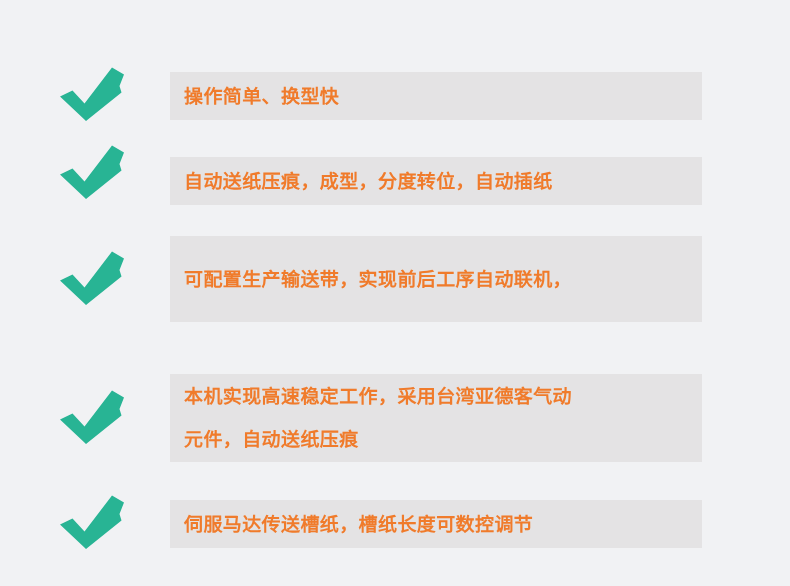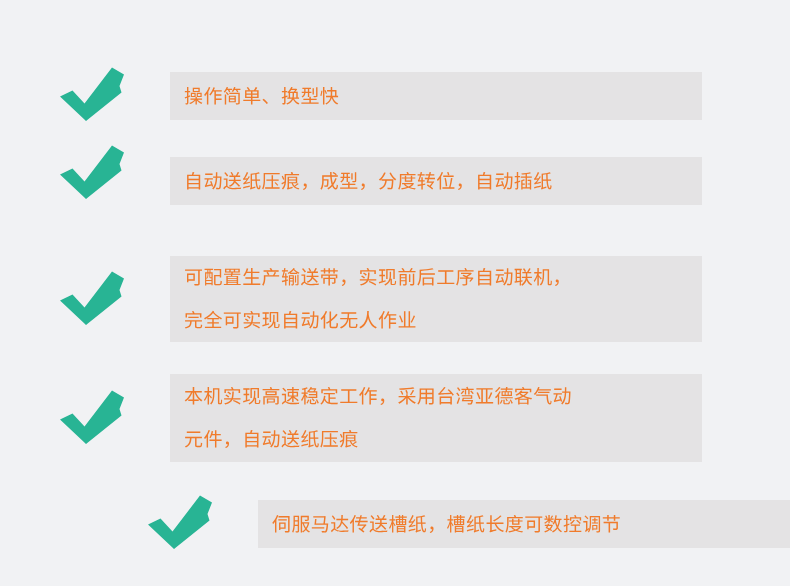--- a/index.html
+++ b/index.html
@@ -52,40 +52,40 @@
     box-sizing: border-box;
     padding: 0 14px 0 14px;
     display: flex;
     flex-direction: column;
     justify-content: center;
   }
 
   .text-line {
     color: #f07b2b;
     font-size: 19px;
-    font-weight: normal;
+    font-weight: bold;
     line-height: 43px;
     white-space: nowrap;
     letter-spacing: 0.4px;
   }
 
   
   .row-1 { top: 72px;  height: 48px; }
   .row-1 .text-cell { width: 532px; height: 48px; }
 
   .row-2 { top: 157px; height: 48px; align-items: flex-end; }
   .row-2 .text-cell { width: 532px; height: 48px; }
 
-  .row-3 { top: 256px; height: 86px; }
+  .row-3 { top: 236px; height: 86px; }
   .row-3 .text-cell { width: 532px; height: 86px; }
 
   .row-4 { top: 374px; height: 88px; }
   .row-4 .text-cell { width: 532px; height: 88px; }
 
-  .row-5 { top: 500px; height: 48px; justify-content: flex-end; }
+  .row-5 { top: 500px; height: 48px; }
   .row-5 .text-cell { width: 532px; height: 48px; }
 
   
   .row-3 .check-icon { margin-top: 2px; }
   .row-4 .check-icon { margin-top: 2px; }
 </style>
 </head>
 <body>
 
 <div class="feature-list">
@@ -113,21 +113,20 @@
   </div>
 
   <div class="feature-row row-3">
     <div class="check-cell">
       <svg class="check-icon" viewBox="0 0 74 62" aria-hidden="true">
         <path d="M5 31.5 L17.5 25.5 L29.5 38.5 L57 2.5 L69 9.5 L64.5 21 L66.5 27.5 L31 56 Z" fill="#28b494"></path>
       </svg>
     </div>
     <div class="text-cell">
       <div class="text-line">可配置生产输送带，实现前后工序自动联机，</div>
-      <div class="text-line">完全可实现自动化无人作业</div>
     </div>
   </div>
 
   <div class="feature-row row-4">
     <div class="check-cell">
       <svg class="check-icon" viewBox="0 0 74 62" aria-hidden="true">
         <path d="M5 31.5 L17.5 25.5 L29.5 38.5 L57 2.5 L69 9.5 L64.5 21 L66.5 27.5 L31 56 Z" fill="#28b494"></path>
       </svg>
     </div>
     <div class="text-cell">

